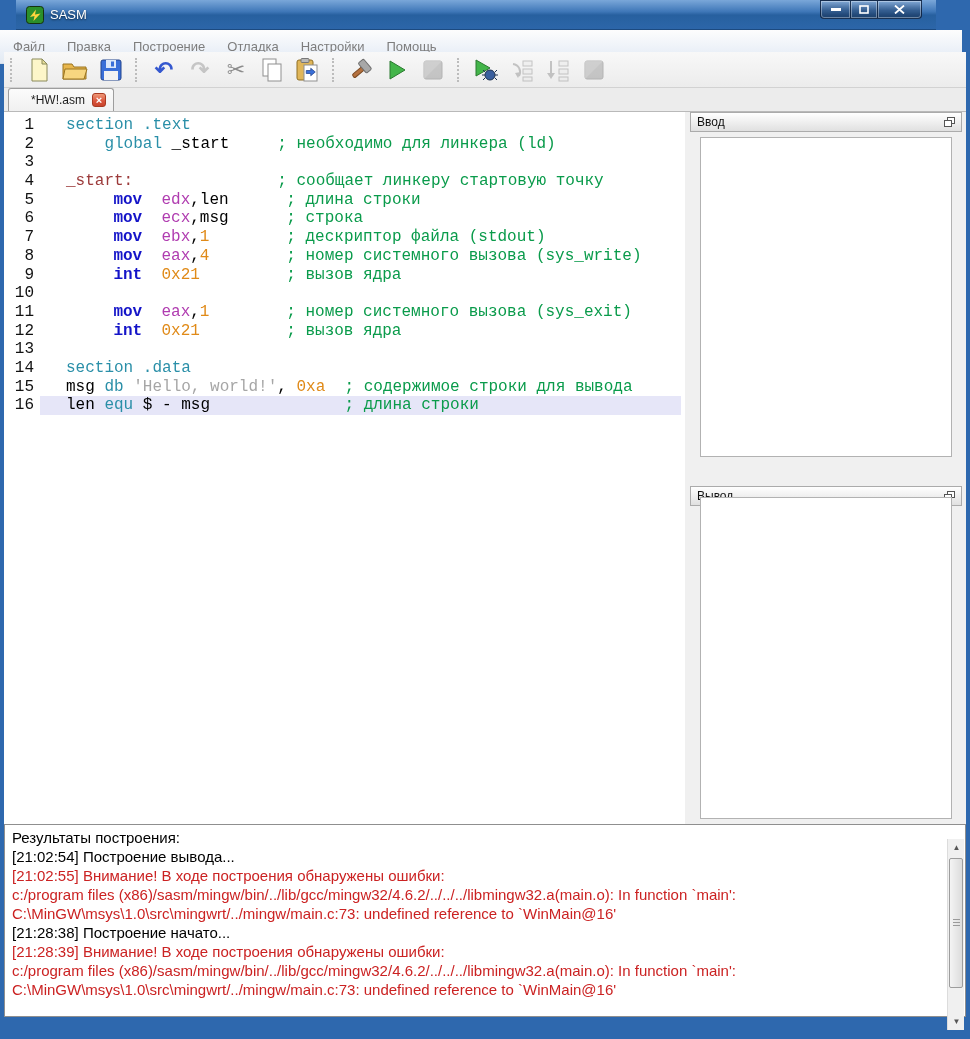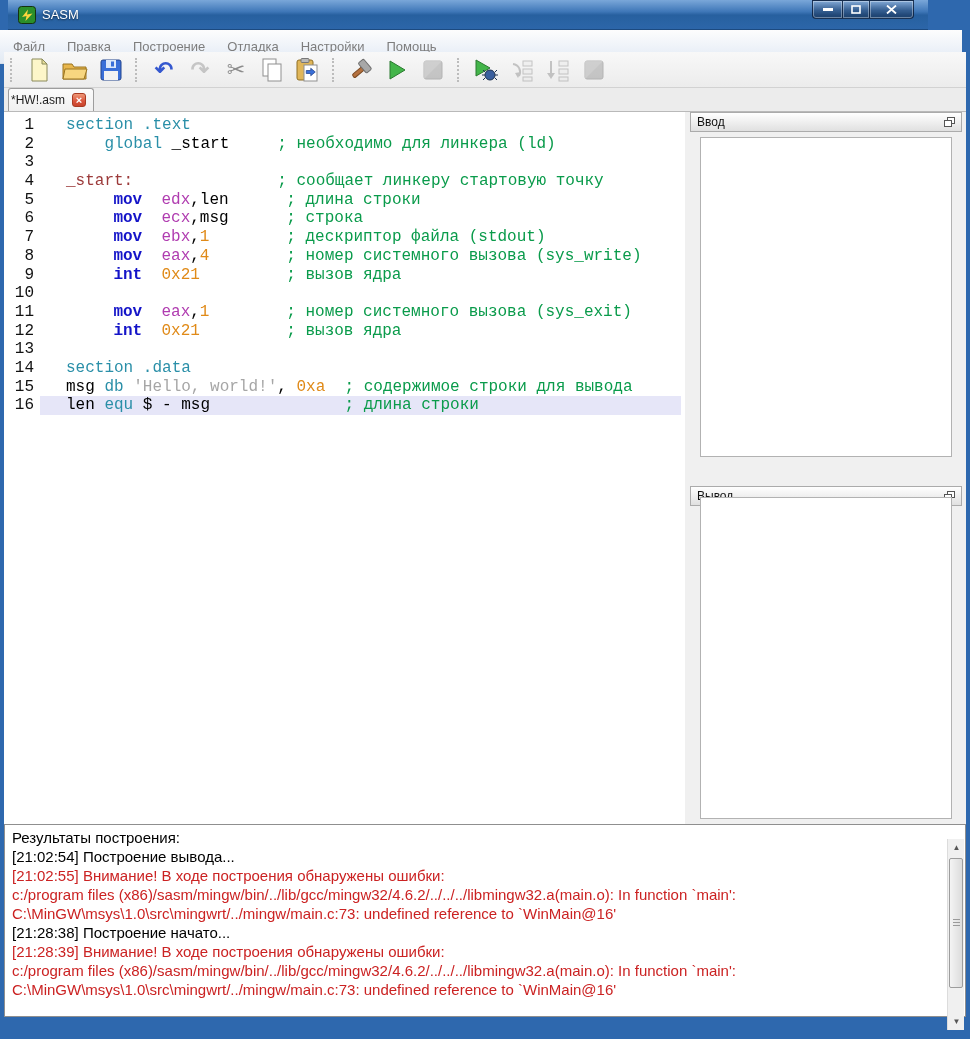--- a/index.html
+++ b/index.html
@@ -6,21 +6,21 @@
   html,body { width:970px; height:1039px; }
   body {
     font-family: "Liberation Sans", sans-serif;
     background:#2e68ae;
     position:relative; overflow:hidden;
   }
   .window { position:absolute; inset:0; }
 
   
   .titlebar {
-    position:absolute; left:8px; top:0; width:920px; height:30px;
+    position:absolute; left:16px; top:0; width:920px; height:30px;
     background:linear-gradient(180deg,#7aa7d9 0%,#3f77b8 40%,#27609f 52%,#2c66a9 100%);
     border-bottom:1px solid #1c4a80;
   }
   .app-icon { position:absolute; left:10px; top:6px; width:18px; height:18px; }
   .title-text { position:absolute; left:34px; top:7px; color:#fff; font-size:13px; text-shadow:0 1px 2px rgba(0,0,0,.6); }
   .win-controls { position:absolute; right:14px; top:0; display:flex; }
   .win-btn {
     height:19px; display:flex; align-items:center; justify-content:center;
     background:linear-gradient(180deg,rgba(150,180,215,.45),rgba(40,70,110,.55) 55%,rgba(25,50,85,.65));
     border:1px solid rgba(15,35,65,.85);
@@ -54,21 +54,21 @@
 
   
   .tabbar {
     position:absolute; left:4px; top:88px; width:962px; height:24px;
     background:#ececec; border-bottom:1px solid #b9b9b9;
   }
   .tab {
     position:absolute; left:4px; bottom:0; height:23px;
     background:linear-gradient(180deg,#fbfbfb,#f0f0f0);
     border:1px solid #9d9d9d; border-bottom:none; border-radius:3px 3px 0 0;
-    display:flex; align-items:center; gap:7px; padding:0 7px 0 2px;
+    display:flex; align-items:center; gap:7px; padding:0 7px 0 22px;
     font-size:12px; color:#1c1c1c;
   }
   .tab-close {
     width:14px; height:14px; border-radius:3px;
     background:linear-gradient(180deg,#ef9877,#d9543c 60%,#c8432c);
     border:1px solid #a93a22; color:#fff; font-size:11px; font-weight:bold;
     display:flex; align-items:center; justify-content:center; line-height:1;
   }
 
   

